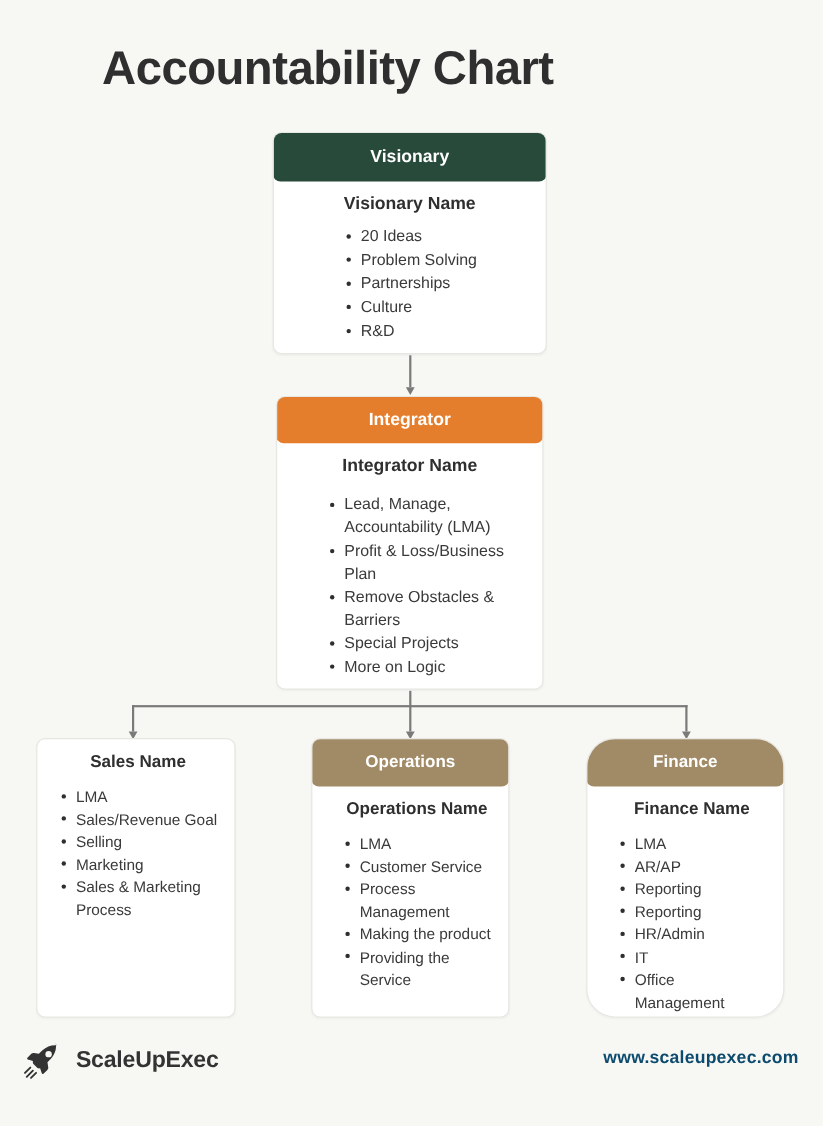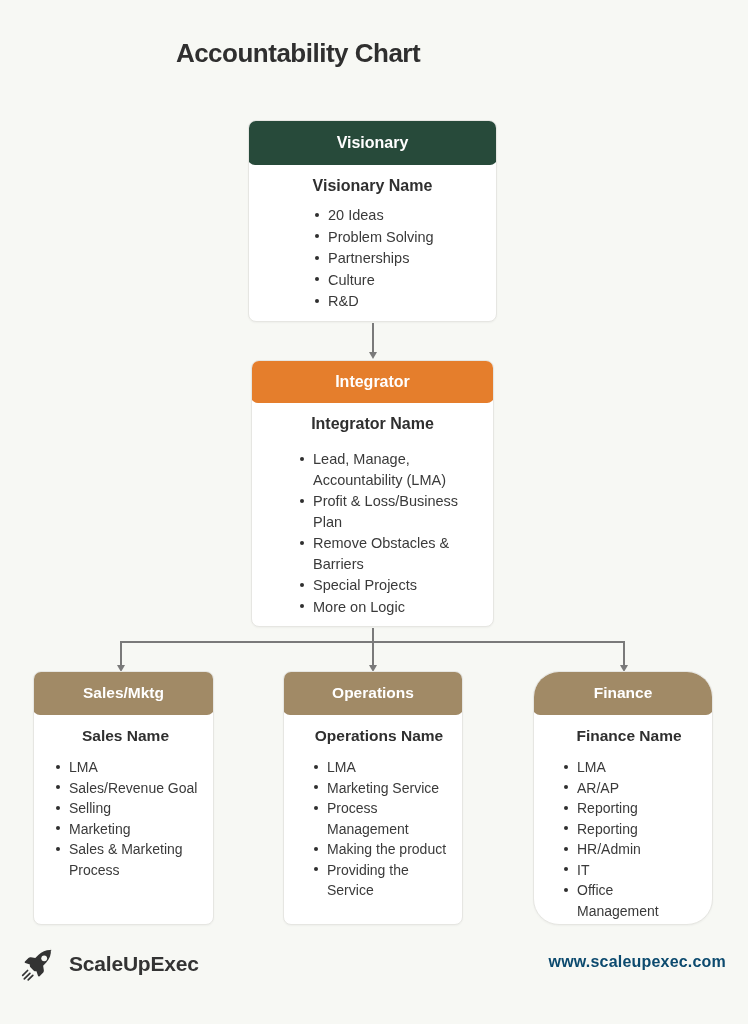--- a/index.html
+++ b/index.html
@@ -24,21 +24,21 @@
     height: 1024px;
   }
 
   
   .title {
     position: absolute;
     top: 38px;
     left: 0;
     width: 596px;
     text-align: center;
-    font-size: 26px;
+    font-size: 43px;
     font-weight: bold;
     letter-spacing: -0.5px;
     color: #2f2f2f;
   }
 
   
   .card {
     position: absolute;
     background: #ffffff;
     border: 1px solid #e6e6e2;
@@ -265,40 +265,39 @@
     <span class="arrow-head"></span>
   </div>
   <div class="connector v-line branch" id="branch-ops">
     <span class="arrow-head"></span>
   </div>
   <div class="connector v-line branch" id="branch-fin">
     <span class="arrow-head"></span>
   </div>
 
   <div class="card card-bottom" id="card-sales">
-    <div class="card-header">Sales/Mktg</div>
     <div class="card-body">
       <div class="card-name">Sales Name</div>
       <ul class="duties">
         <li>LMA</li>
         <li>Sales/Revenue Goal</li>
         <li>Selling</li>
         <li>Marketing</li>
         <li>Sales &amp; Marketing Process</li>
       </ul>
     </div>
   </div>
 
   <div class="card card-bottom" id="card-operations">
     <div class="card-header">Operations</div>
     <div class="card-body">
       <div class="card-name">Operations Name</div>
       <ul class="duties">
         <li>LMA</li>
-        <li>Marketing Service</li>
+        <li>Customer Service</li>
         <li>Process Management</li>
         <li>Making the product</li>
         <li>Providing the Service</li>
       </ul>
     </div>
   </div>
 
   <div class="card card-bottom" id="card-finance">
     <div class="card-header">Finance</div>
     <div class="card-body">

